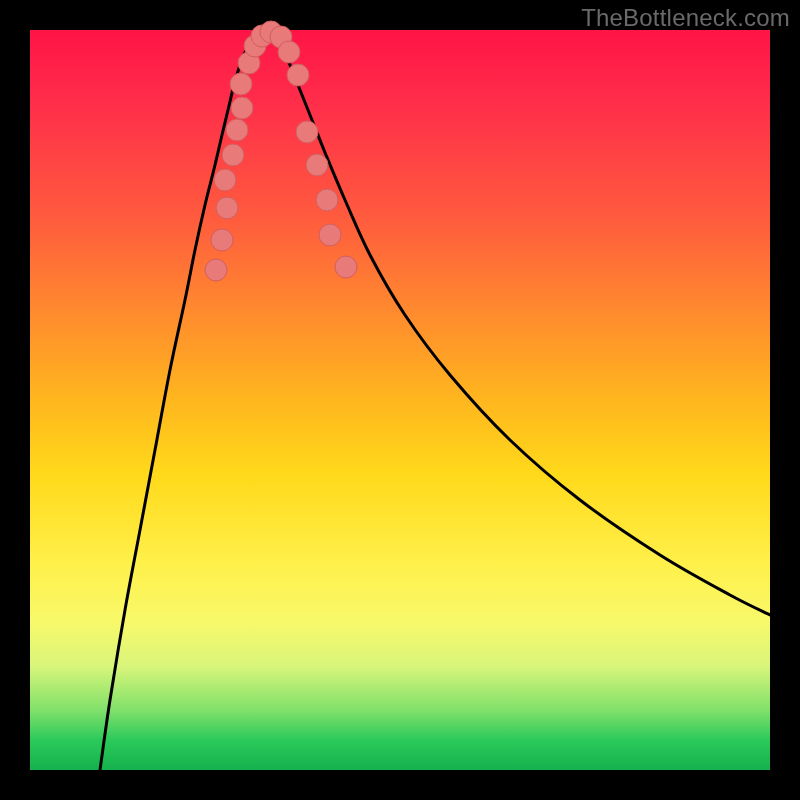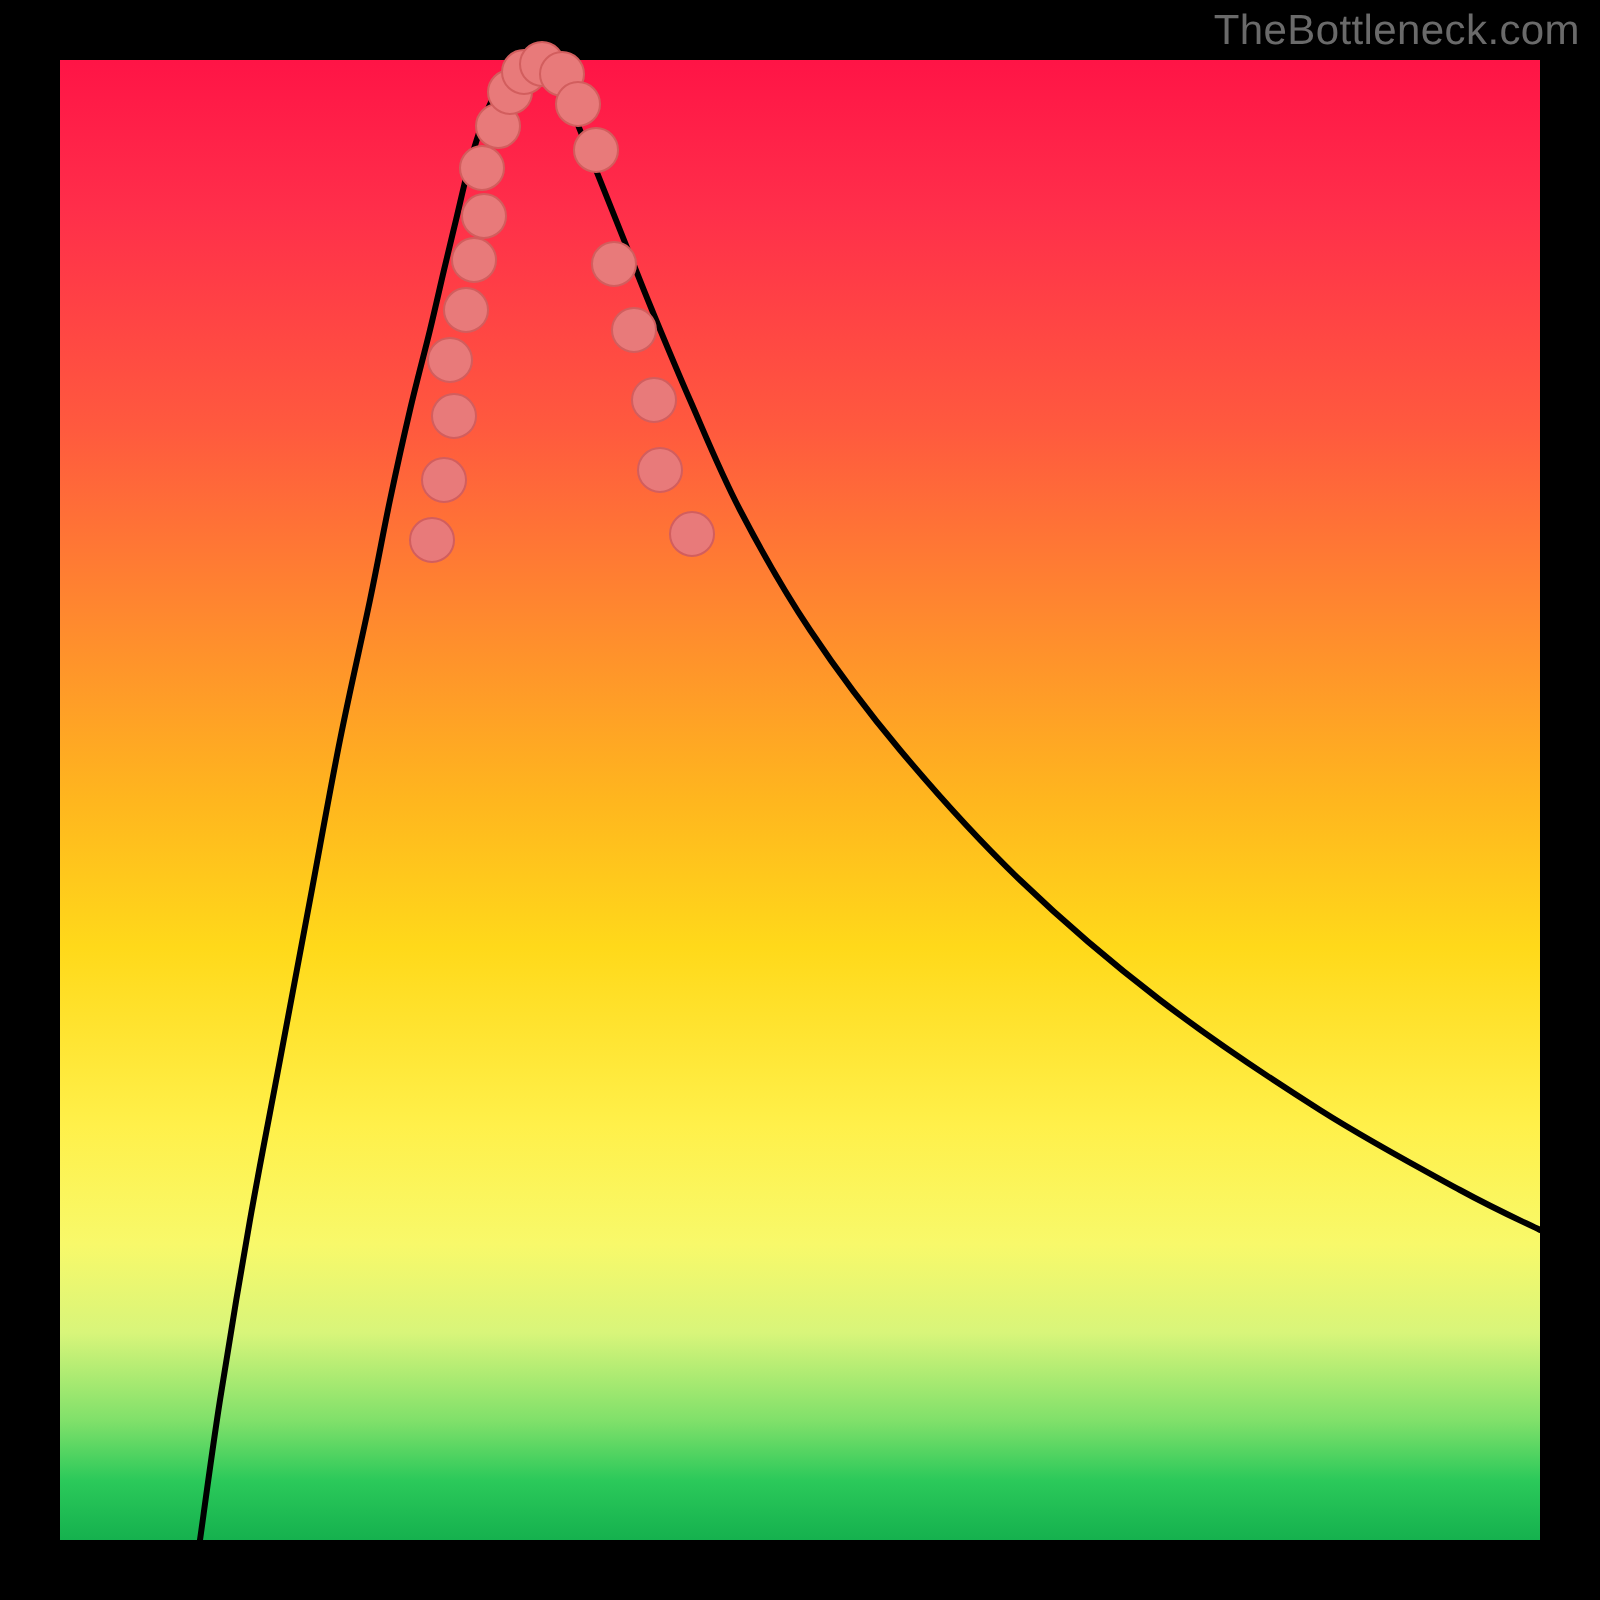--- a/index.html
+++ b/index.html
@@ -36,21 +36,21 @@
       #d8f57a 86%,
       #7fe06a 92%,
       #2bc95a 96%,
       #15b14e 100%);
   }
   .watermark {
     position: absolute;
     top: 4px;
     right: 10px;
     color: #6a6a6a;
-    font-size: 21px;
+    font-size: 24px;
     font-weight: 500;
     letter-spacing: 0.2px;
     user-select: none;
   }
   svg.curves {
     position: absolute;
     left: 0;
     top: 0;
     width: 740px;
     height: 740px;

